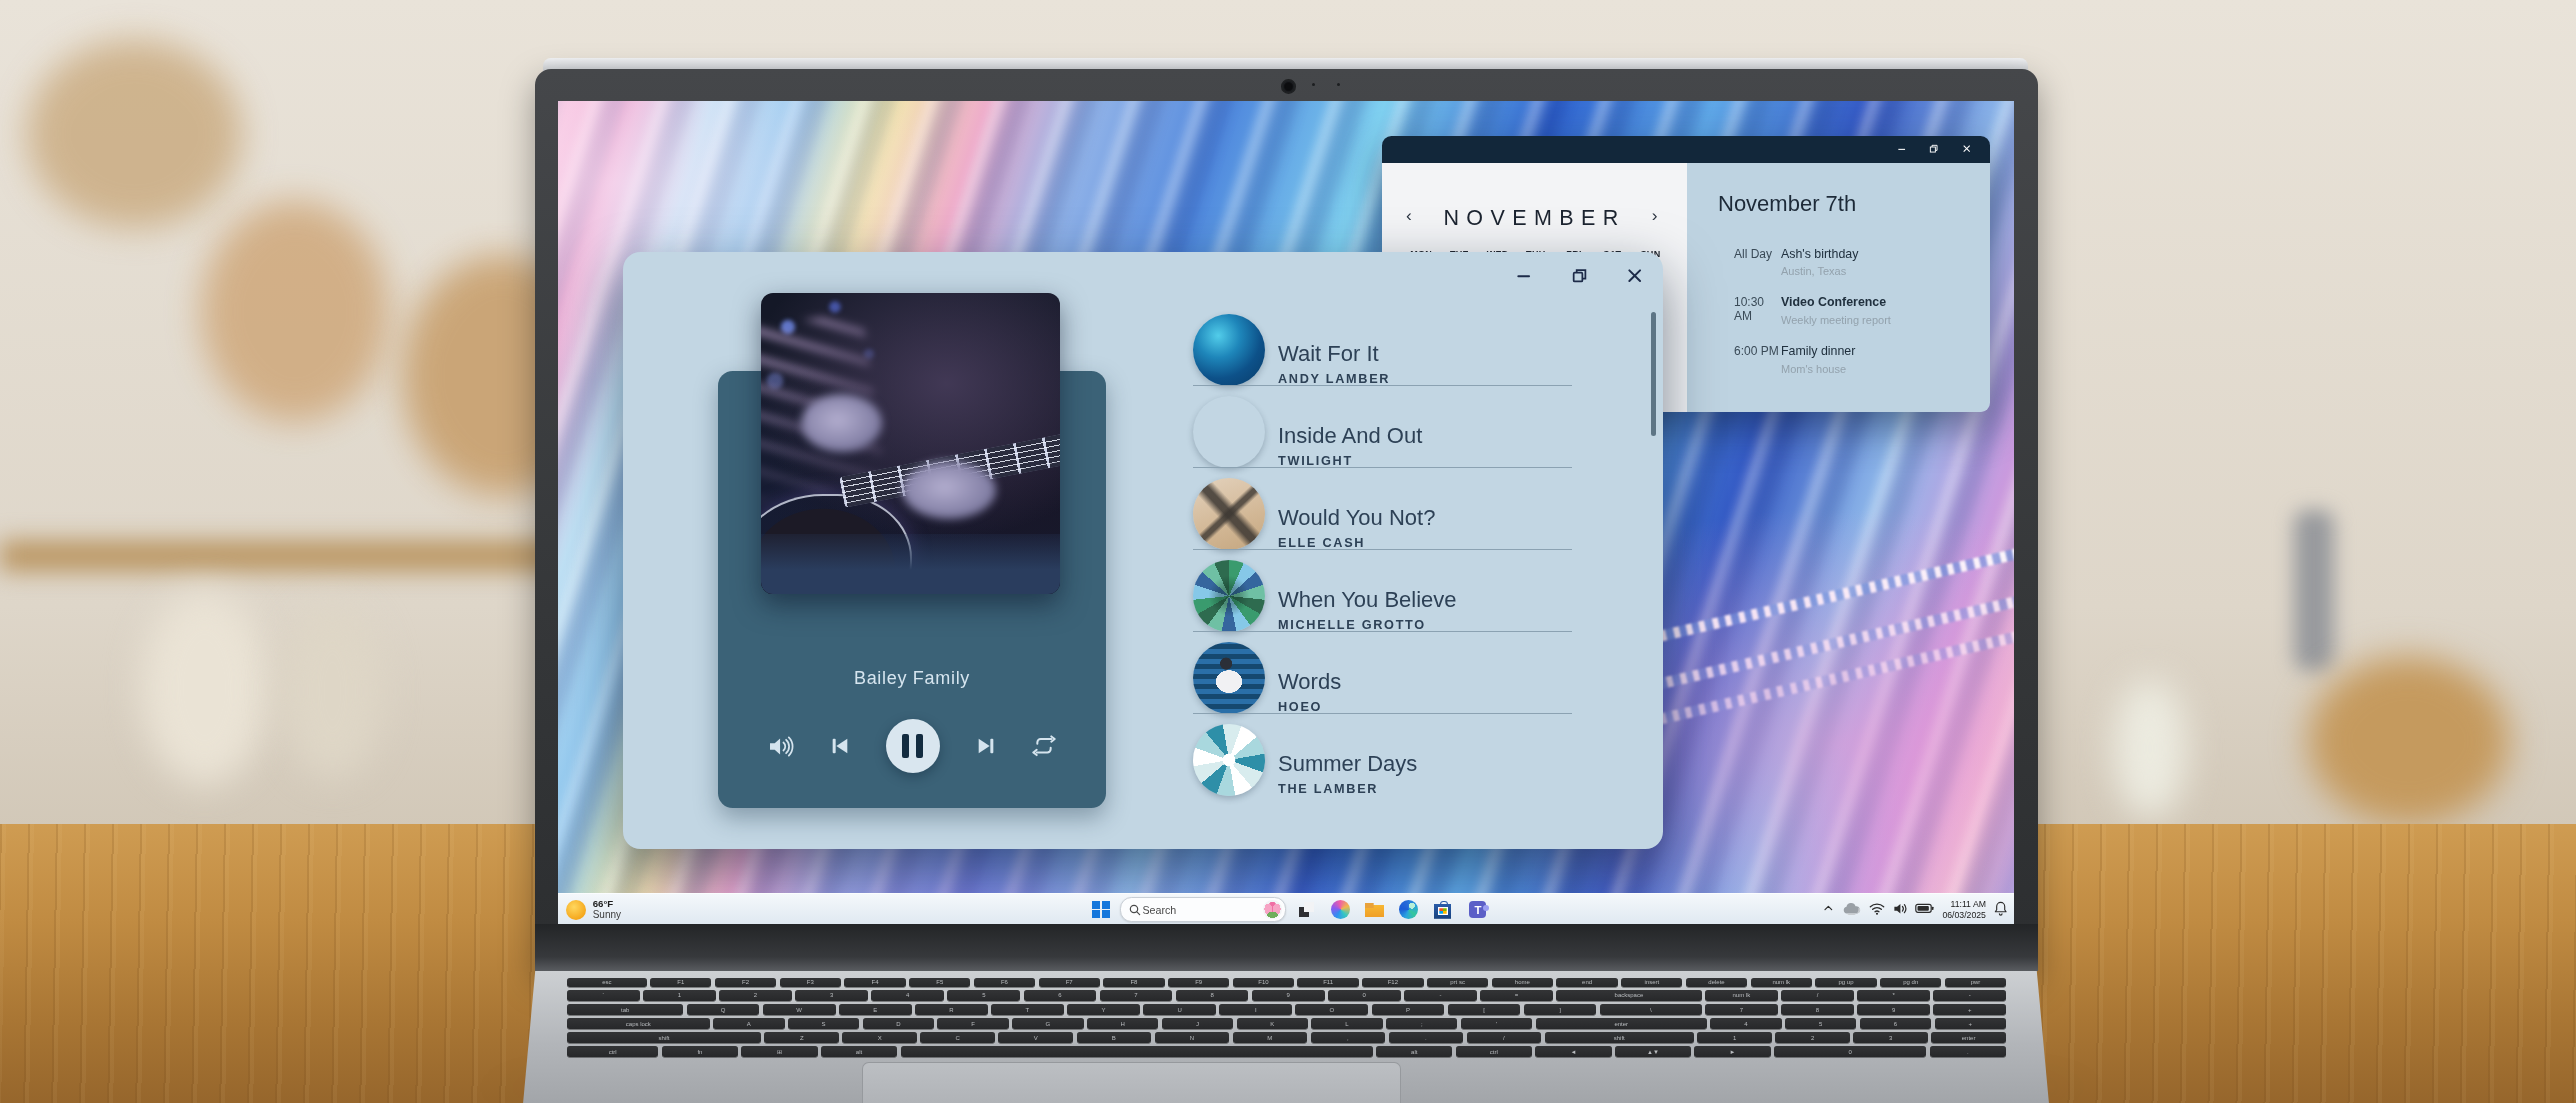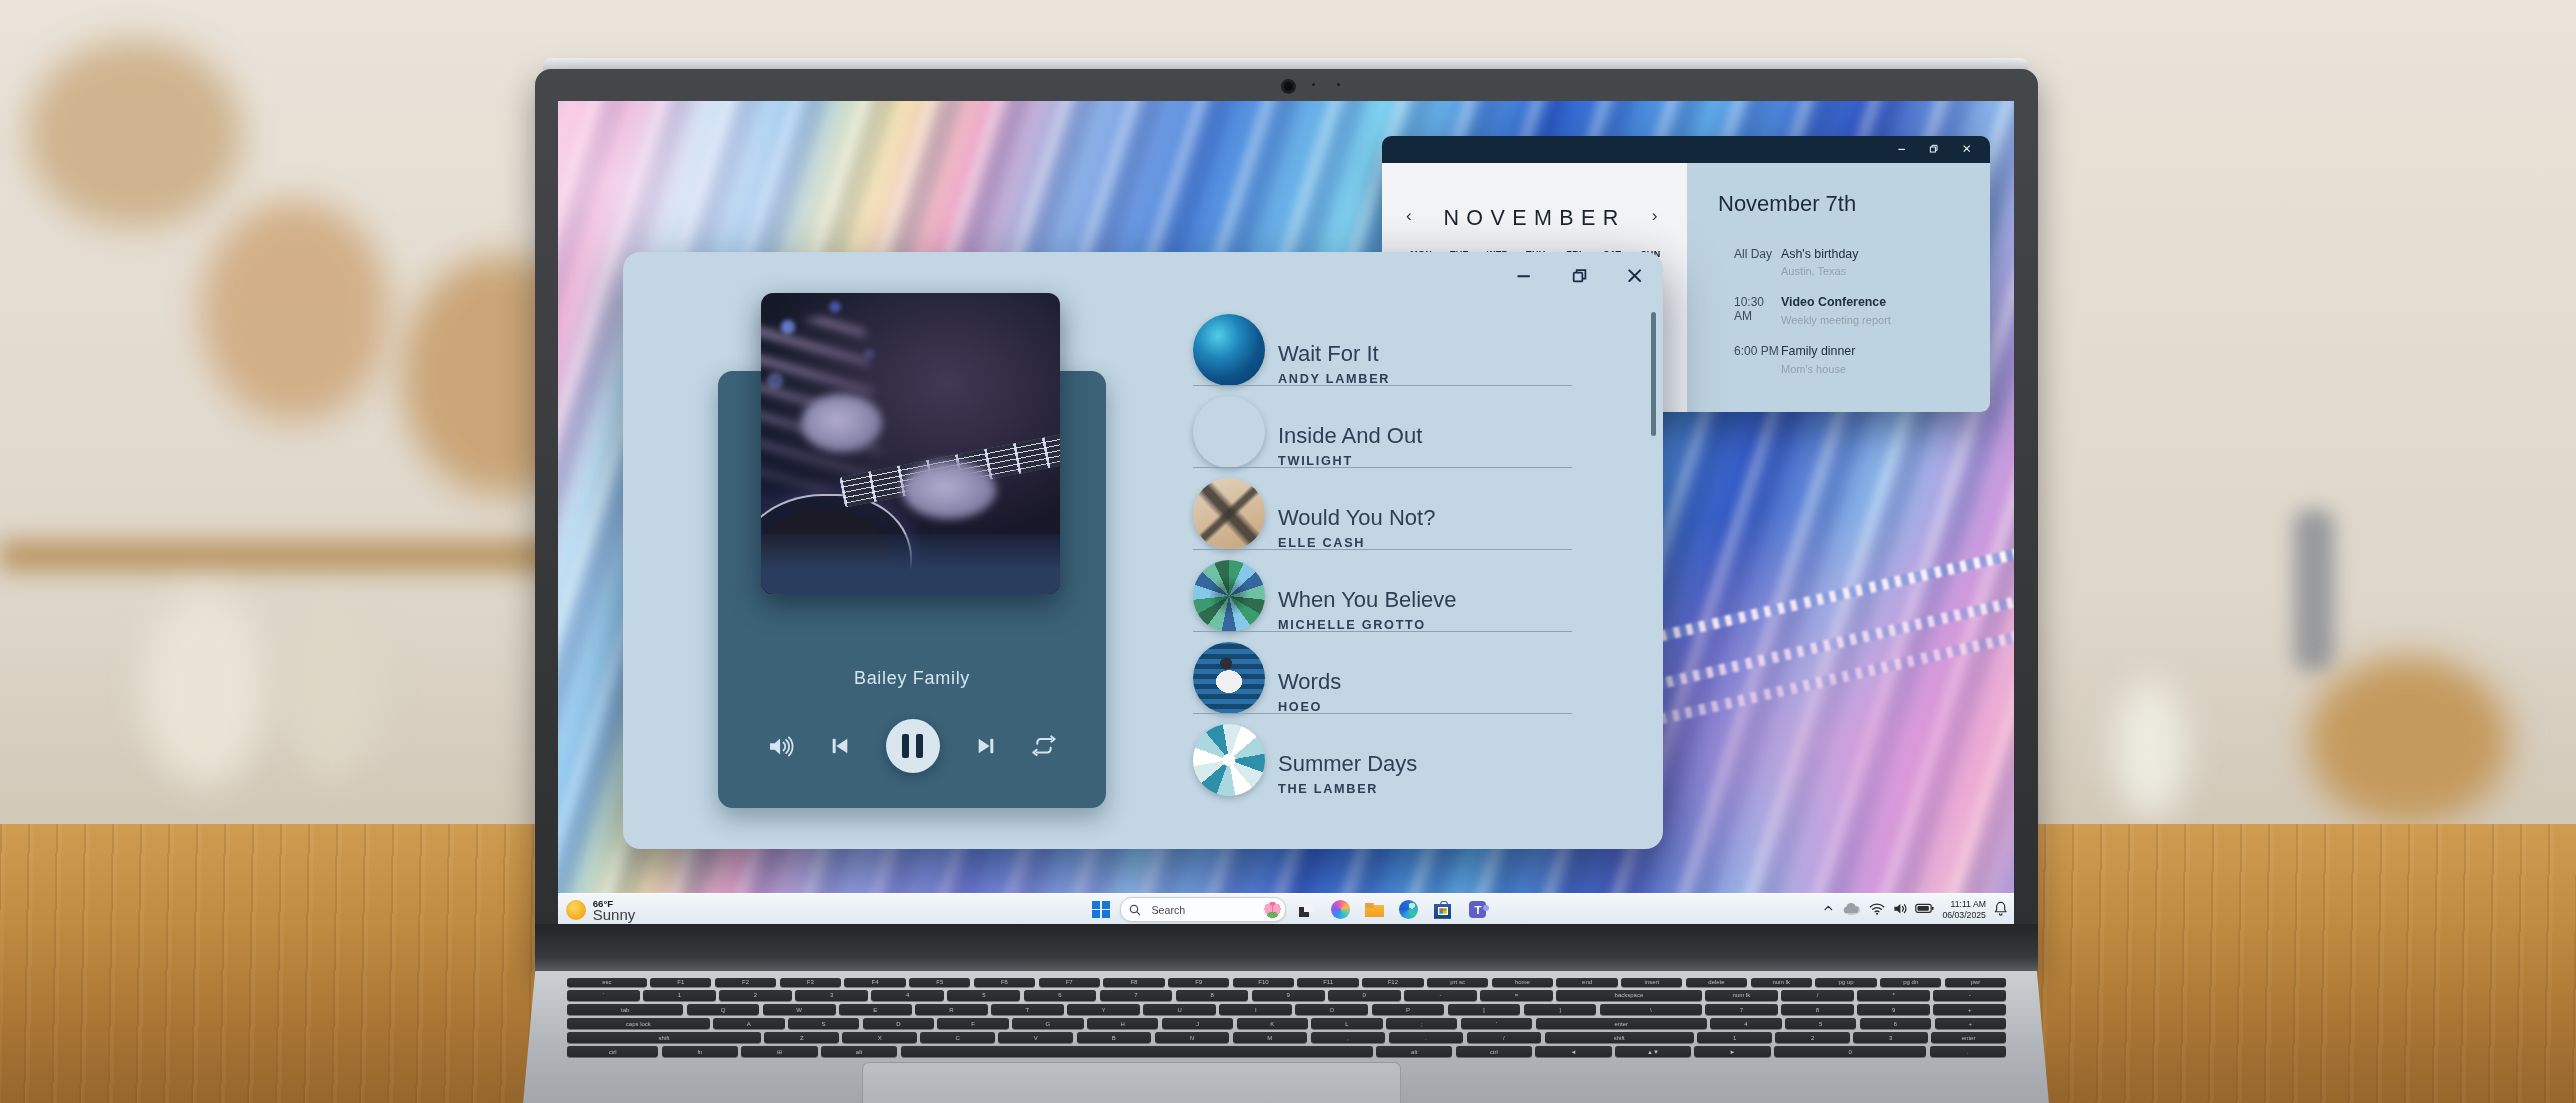--- a/index.html
+++ b/index.html
@@ -29,28 +29,28 @@
   .wp-base{position:absolute;inset:0;background:linear-gradient(108deg,#f6c3de 0%,#eeaad2 4%,#bfe0f4 9%,#8ec6ee 14%,#f3ecac 19%,#eeaccb 25%,#93b4e8 31%,#4f87dd 39%,#7fd0f0 48%,#2f63cf 58%,#5fa8e8 67%,#3358c4 76%,#8fb8ea 84%,#c99ade 91%,#f0bed4 96%,#8f8fd8 100%);}
   .wp-streaks{position:absolute;inset:-27px;background:repeating-linear-gradient(108deg,rgba(255,255,255,.34) 0 6.7px,rgba(20,40,120,.18) 17.4px 29.5px,transparent 40px 64px);filter:blur(4.7px);}
   .wp-glow{position:absolute;inset:0;background:radial-gradient(ellipse 604px 335px at 88% 78%,rgba(244,150,210,.5),transparent 70%),radial-gradient(ellipse 470px 282px at 4% 10%,rgba(255,235,250,.55),transparent 70%),radial-gradient(ellipse 604px 255px at 30% 100%,rgba(180,120,220,.45),transparent 70%);}
   .wp-blockrow{position:absolute;height:10.7px;transform:rotate(-13deg);background:repeating-linear-gradient(90deg,rgba(255,255,255,.95) 0 6px,rgba(90,150,225,.55) 6px 13.4px);filter:blur(1px);border-radius:5.4px;}
 
   
   .taskbar{position:absolute;left:0;top:792px;width:100%;height:31px;background:linear-gradient(180deg,#f4f8fb,#dfe8f1);border-top:0.7px solid #fbfdfe;display:flex;align-items:center;}
   .weather{position:absolute;left:8px;top:0;height:31px;display:flex;align-items:center;gap:6.7px;}
   .sun{width:20px;height:20px;border-radius:50%;background:radial-gradient(circle at 40% 35%,#ffd75e,#f5a81d 70%,#ec9410);}
   .weather .t1{font-size:9.7px;color:#1d1d1d;font-weight:700;line-height:10.7px;}
-  .weather .t2{font-size:15px;color:#3c3c3c;line-height:10px;}
+  .weather .t2{font-size:10px;color:#3c3c3c;line-height:10px;}
   .tb-center{position:absolute;left:533px;top:0;height:31px;display:flex;align-items:center;gap:9.4px;}
   .start{width:20px;height:20px;background:
     linear-gradient(#1577dc,#1577dc) 1.3px 1.3px/8px 8px no-repeat,
     linear-gradient(#1577dc,#1577dc) 10.7px 1.3px/8px 8px no-repeat,
     linear-gradient(#1577dc,#1577dc) 1.3px 10.7px/8px 8px no-repeat,
     linear-gradient(#1577dc,#1577dc) 10.7px 10.7px/8px 8px no-repeat;}
-  .search-pill{width:153px;height:23px;border-radius:11.4px;background:#fcfdfe;border:0.7px solid #c9cfd6;box-shadow:0 0.7px 2px rgba(0,0,0,.12);display:flex;align-items:center;padding:0 2.7px 0 8px;gap:10px;}
+  .search-pill{width:153px;height:23px;border-radius:11.4px;background:#fcfdfe;border:0.7px solid #c9cfd6;box-shadow:0 0.7px 2px rgba(0,0,0,.12);display:flex;align-items:center;padding:0 2.7px 0 8px;gap:1px;}
   .search-pill .ph{font-size:10.7px;color:#4a4a4a;flex:1;}
   .lotus{width:19px;height:19px;border-radius:50%;background:
     radial-gradient(ellipse 46% 26% at 50% 78%,#6fae5c 0 60%,transparent 61%),
     radial-gradient(ellipse 34% 48% at 28% 48%,#f6a3c4 0 60%,transparent 61%),
     radial-gradient(ellipse 34% 48% at 72% 48%,#f6a3c4 0 60%,transparent 61%),
     radial-gradient(ellipse 38% 54% at 50% 42%,#ef6ea4 0 60%,transparent 61%),#f2f4f6;}
   .tb-icon{width:21.5px;height:21.5px;position:relative;}
   .tb-task-view{background:linear-gradient(#f2f3f5,#f2f3f5) 8.7px 3.4px/10px 10px no-repeat,linear-gradient(#2e2f33,#2e2f33) 3.4px 8px/10px 10px no-repeat;}
   .tb-copilot{border-radius:50%;background:conic-gradient(from 210deg,#2f8ff0,#8a5cf0,#ef5da8,#f0b84e,#35c8c2,#2f8ff0);width:19px;height:19px;margin:1.3px;}
   .tb-file-explorer{background:

